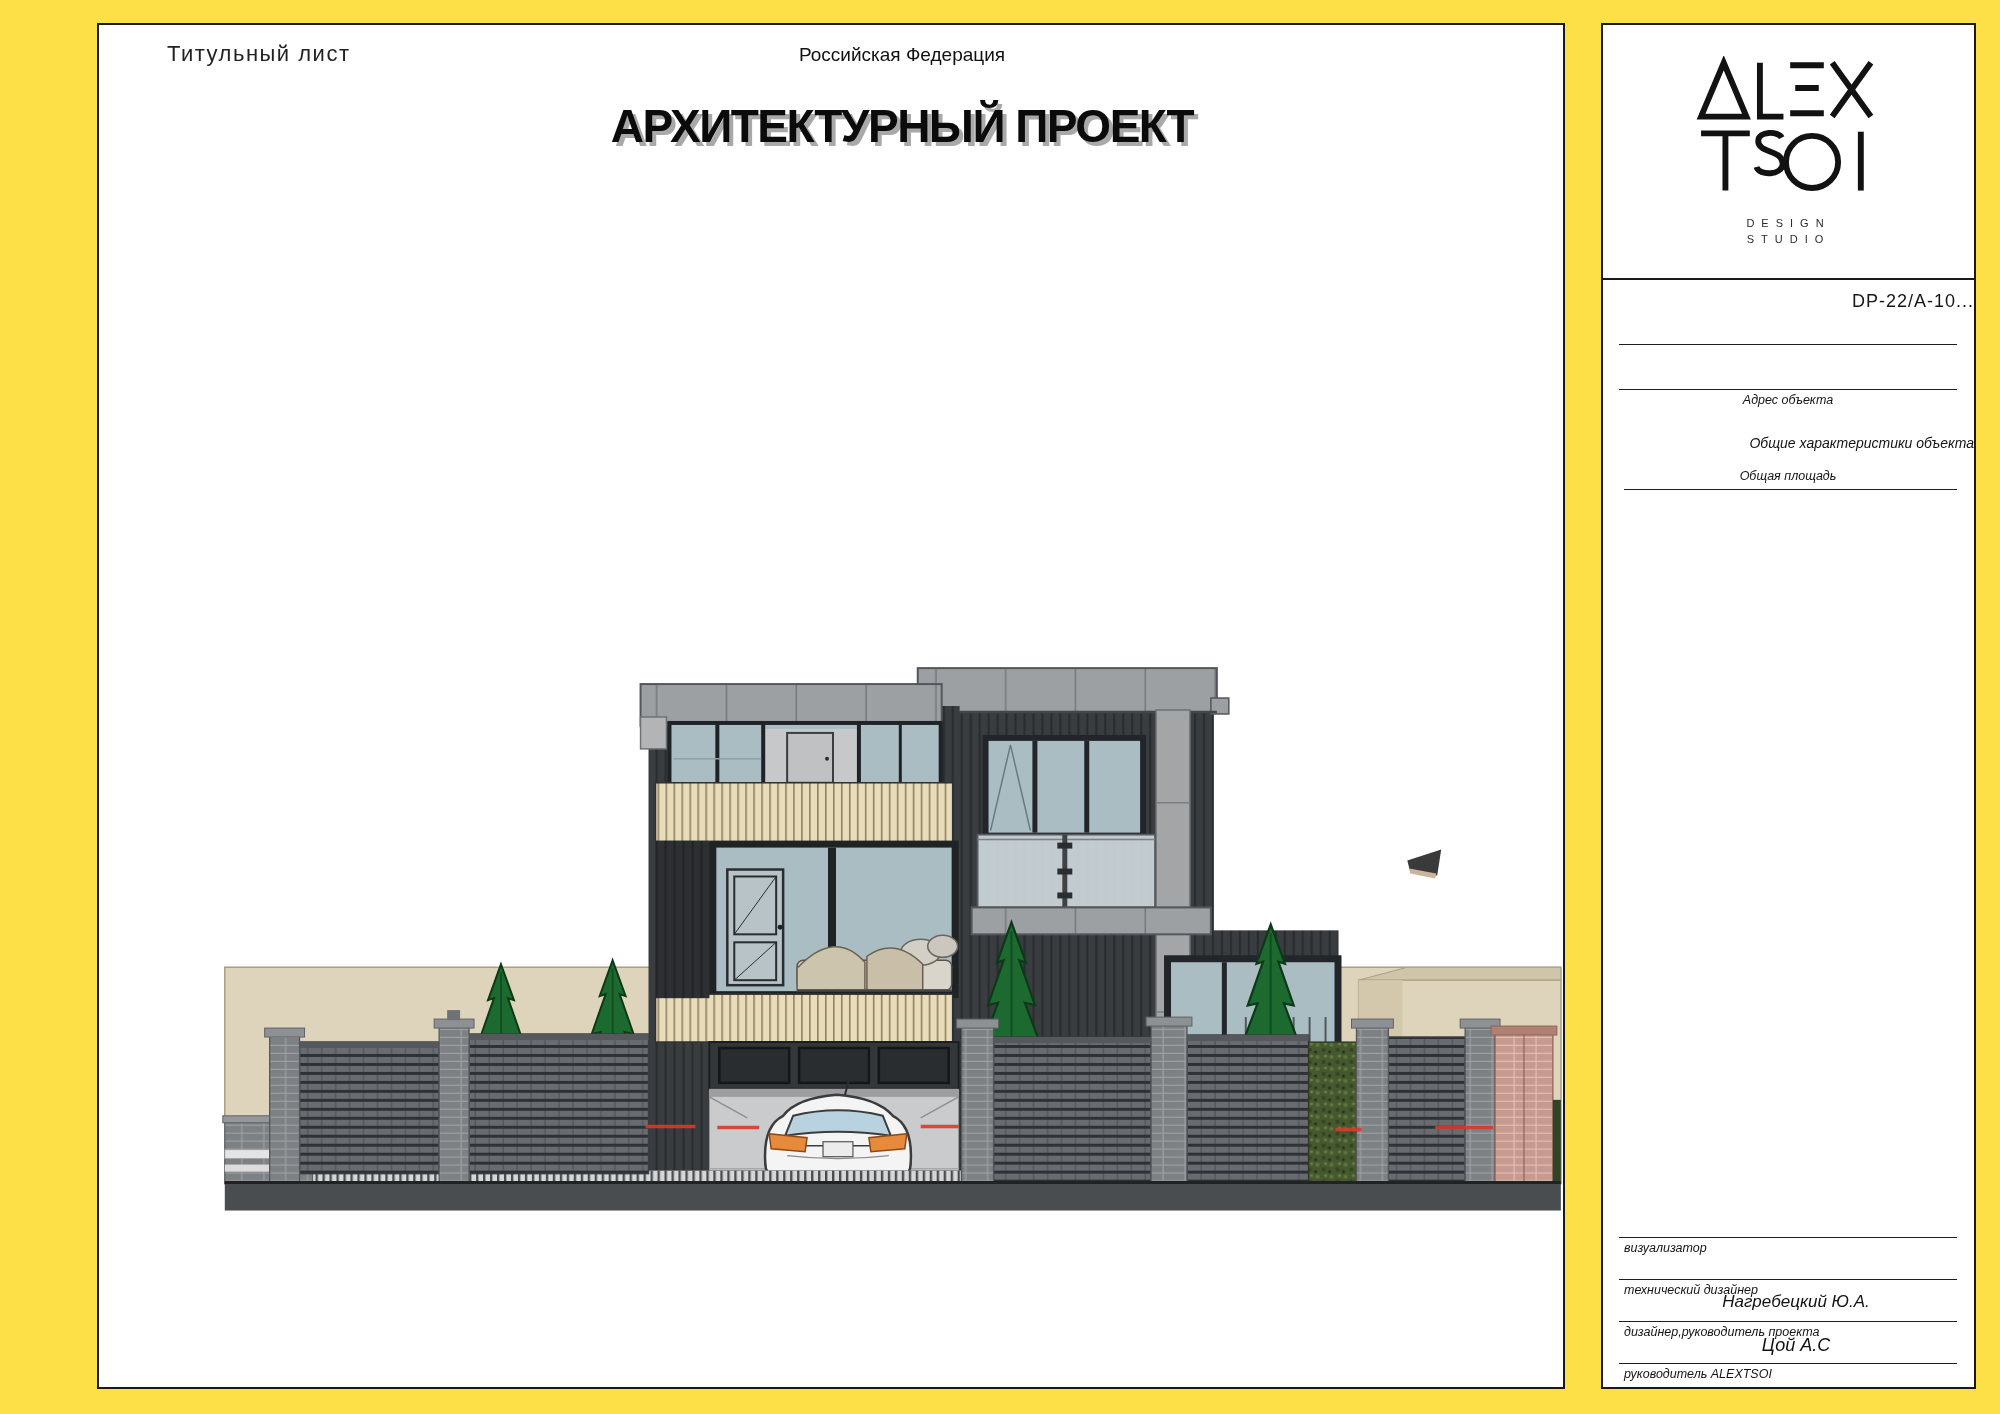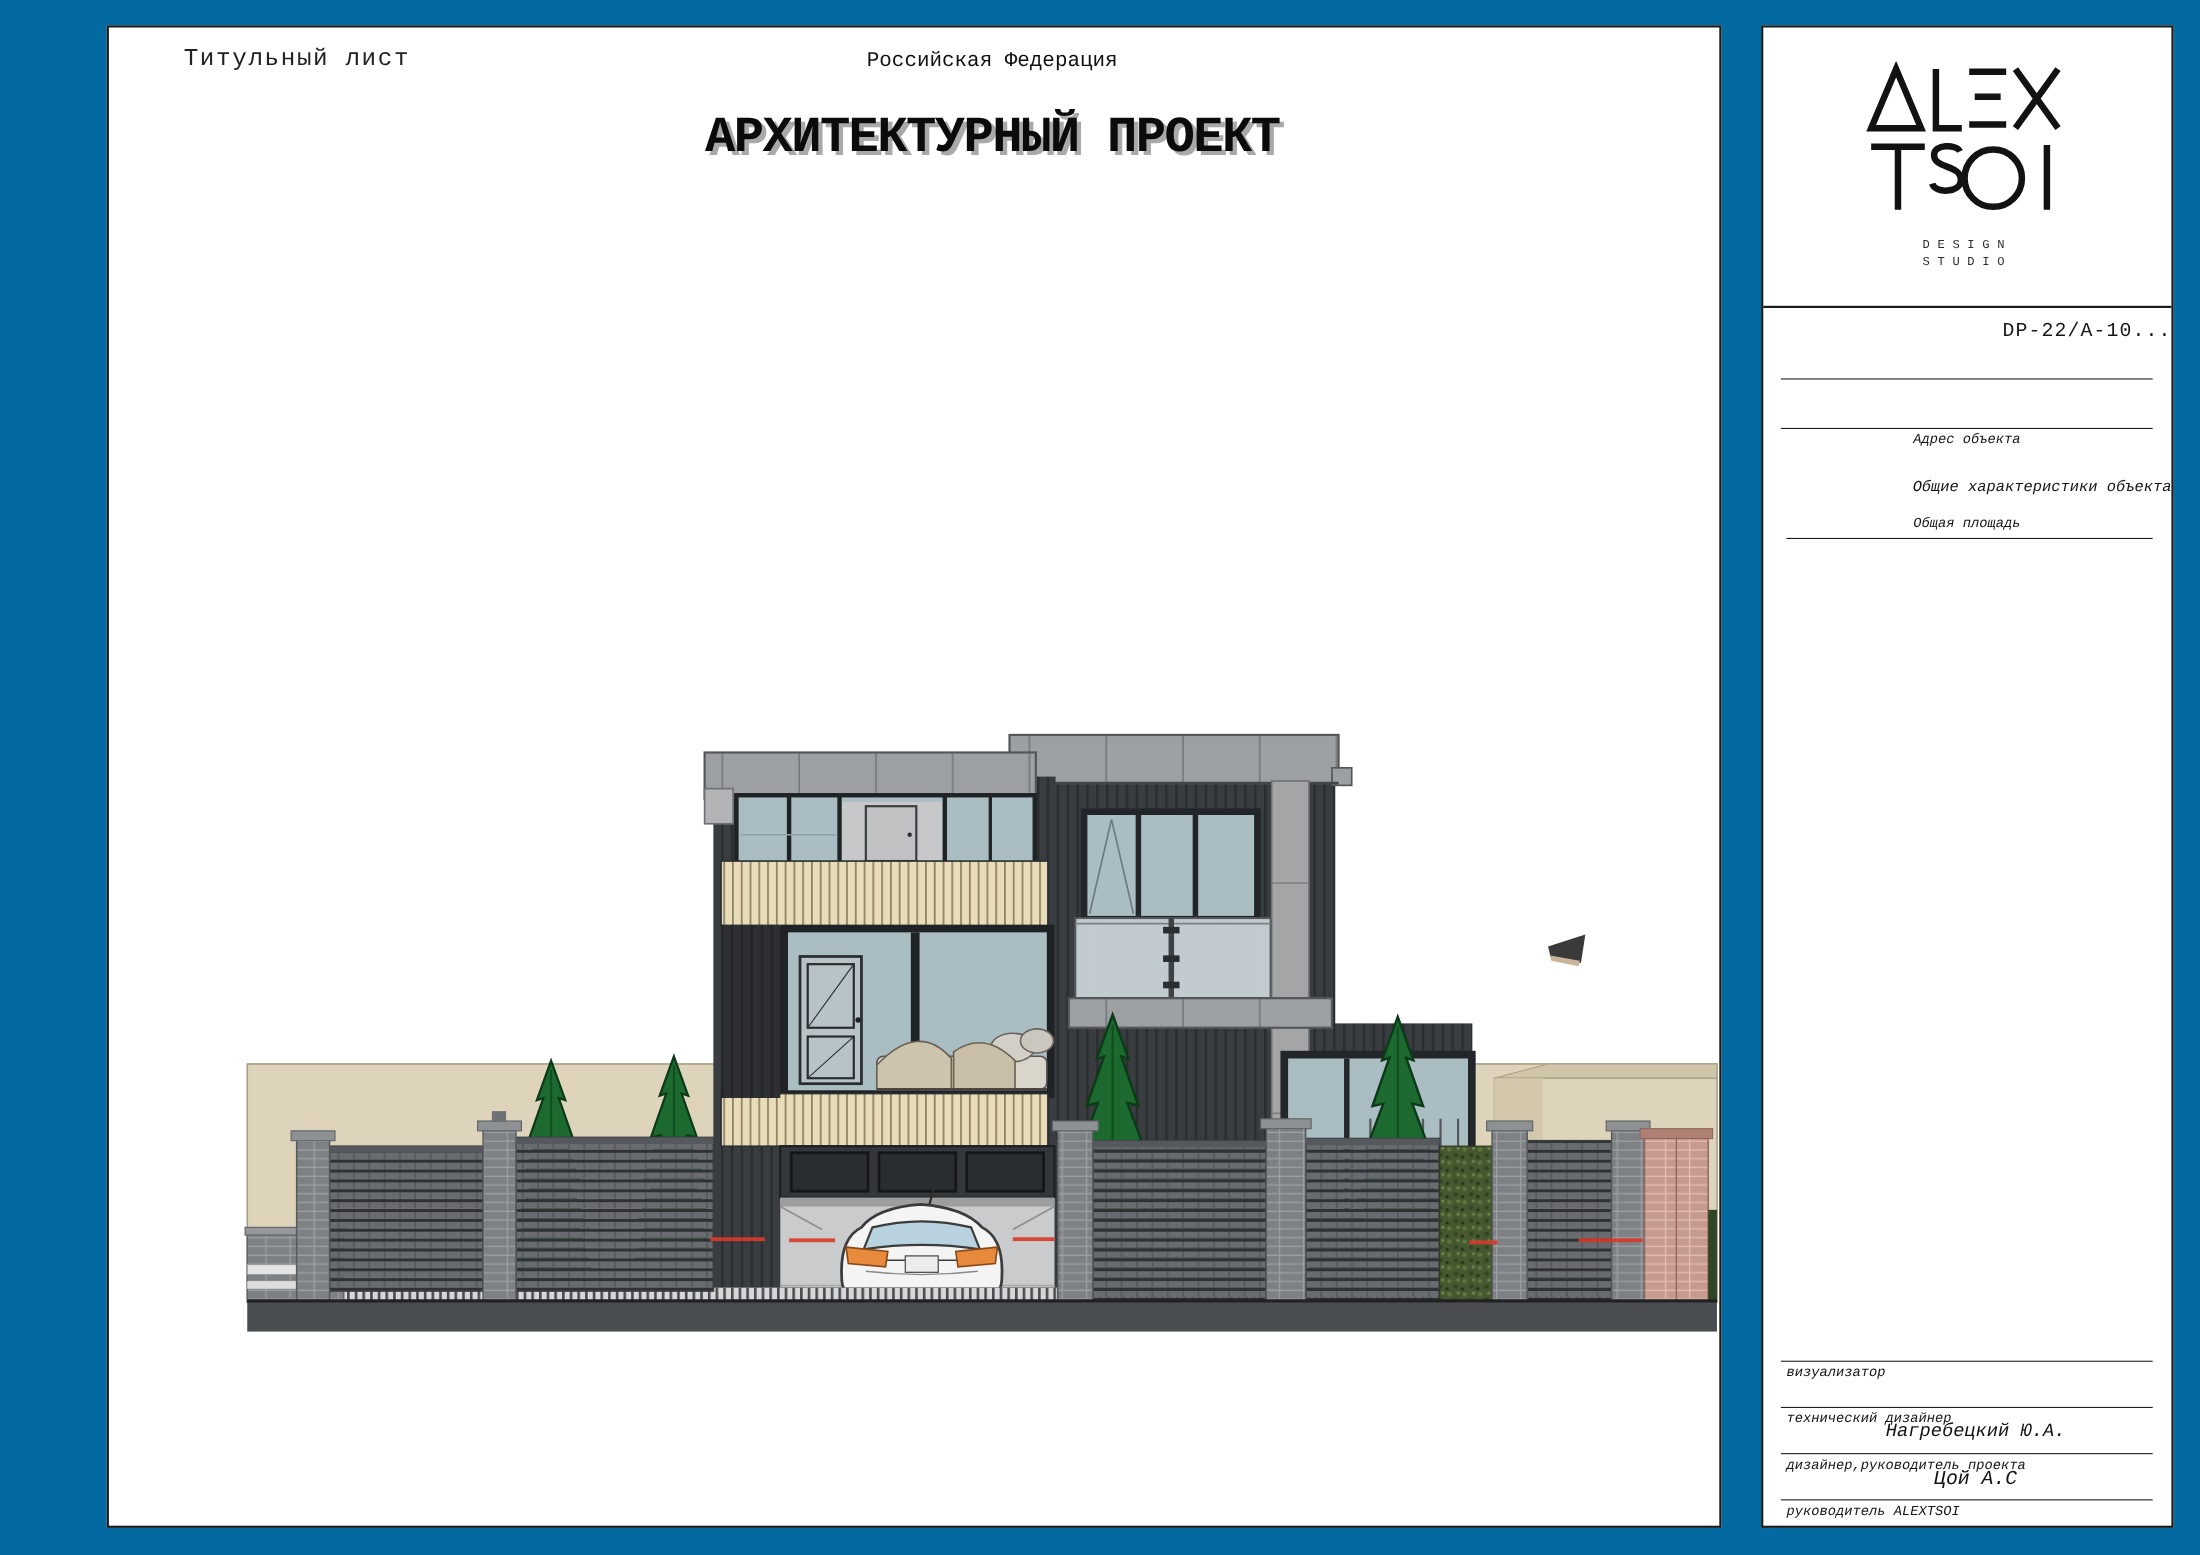--- a/index.html
+++ b/index.html
@@ -1,17 +1,17 @@
 <!DOCTYPE html>
 <html lang="ru"><head>
 <meta charset="utf-8">
 <style>
   html,body{margin:0;padding:0;background:#ffffff;}
-  .sheet{position:relative;width:2000px;height:1414px;background:#0369a1;overflow:hidden;
-         font-family:Liberation Mono, monospace;color:#1b1b1b;}
+  .sheet{position:relative;width:2000px;height:1414px;background:#fde047;overflow:hidden;
+         font-family:Liberation Sans, sans-serif;color:#1b1b1b;}
   .frame{position:absolute;border:2.2px solid #1a1a1a;background:#ffffff;box-sizing:border-box;}
   #main-frame{left:97px;top:23px;width:1468px;height:1366px;}
   #title-block{left:1601px;top:23px;width:375px;height:1366px;}
   .sheet-label{position:absolute;left:68px;top:16px;font-size:22px;letter-spacing:1.5px;color:#222;}
   .hdr{position:absolute;left:140px;top:0;width:1326px;text-align:center;}
   .hdr-small{position:absolute;left:0;right:0;top:17px;font-size:19px;line-height:26px;color:#111;}
   .hdr-title{position:absolute;left:0;right:0;top:74px;font-size:46px;font-weight:700;
              letter-spacing:-1.5px;color:#0b0b0b;text-shadow:4px 4px 0 #a9a9a9;}
   .hdr-sub{position:absolute;left:0;right:0;top:178px;font-size:30px;line-height:44px;color:#161616;}
   .footer-city{position:absolute;left:140px;top:1333px;width:1326px;text-align:center;

